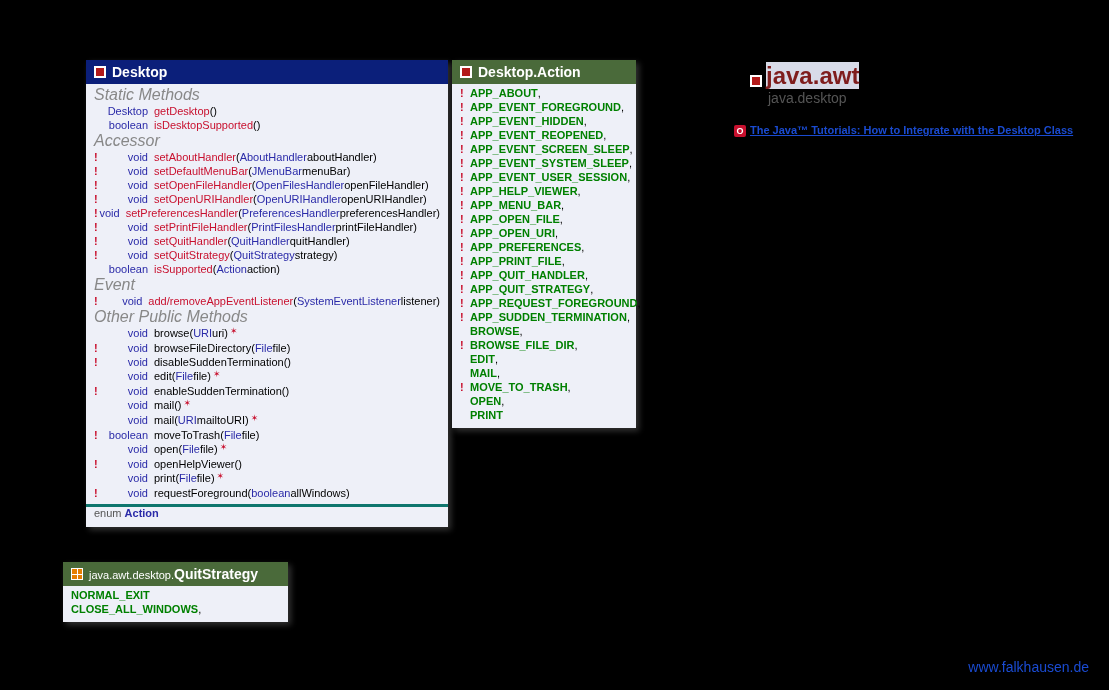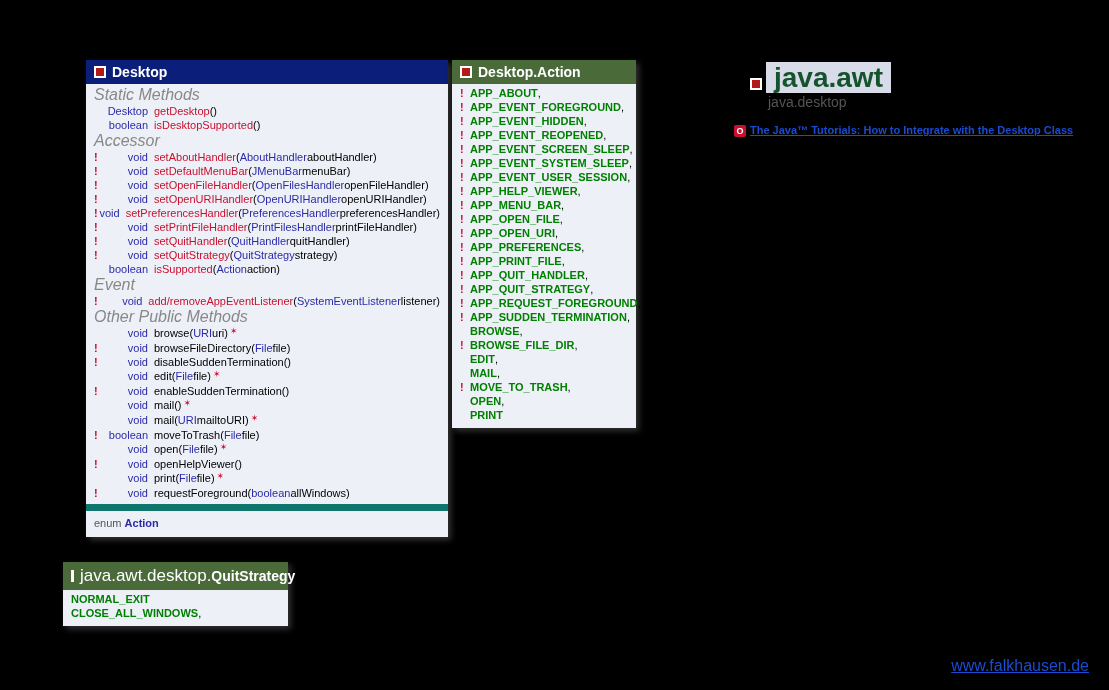--- a/index.html
+++ b/index.html
@@ -69,57 +69,56 @@
     padding-right: 6px;
     color: #2a2aa8;
   }
   .name { color: #c8102e; }
   .name-black { color: #000; }
   .paren { color: #000; }
   .ptype { color: #2a2aa8; }
   .pname { color: #000; }
   .throws { color:#c8102e; font-size:9px; position:relative; top:-3px; padding-left:2px;}
   .footer-enum {
-    border-top: 7px solid #0f766e;
+    border-top: 3px solid #0f766e;
     margin-top:4px;
-    padding: 6px 8px 2px 8px;
+    padding: 0 8px 2px 8px;
     color:#000;
   }
   .footer-enum .kw{ color:#555; }
   .footer-enum .nm{ color:#2a2aa8; font-weight:bold;}
   
   .enum-row{padding:0 8px;line-height:14px;white-space:nowrap;}
   .enum-row .bang{display:inline-block;width:10px;color:#c8102e;font-weight:bold;}
   .enum-row .val{color:#008000;font-weight:bold;}
   .comma{color:#000;}
   
   .pkg {
     position:absolute;
   }
   .pkg .ic{
     width:12px;height:12px;display:inline-block;background:#fff;position:relative;vertical-align:middle;margin-right:4px;
   }
   .pkg .ic::after{content:"";position:absolute;inset:2px;background:#b31a1a;}
-  .pkg .name-big{font-size:28px;font-weight:bold;color:#14532d;background:#d8dbe8;padding:0 8px;}
+  .pkg .name-big{font-size:24px;font-weight:bold;color:#7f1d1d;background:#d8dbe8;padding:0 0;}
   .pkg .sub{color:#555;font-size:14px;display:block;padding-left:18px;}
   .tut-link{
     position:absolute;
     font-size:11px;
   }
   .tut-link .ora{
     display:inline-block;width:12px;height:12px;background:#c8102e;color:#fff;border-radius:2px;text-align:center;line-height:12px;font-size:9px;font-weight:bold;margin-right:4px;vertical-align:middle;
   }
   .tut-link a{color:#1a4bd1;text-decoration:underline;font-weight:bold;}
   .site{
     position:absolute;
     color:#1a4bd1;
-    font-size:16px;
-    text-decoration:underline;
-  }
-  .qs-pre{color:#fff;font-weight:normal;font-size:17px;}
+    font-size:14px;
+  }
+  .qs-pre{color:#fff;font-weight:normal;font-size:11px;}
 </style>
 </head>
 <body>
 
 <div class="panel" style="left:57px;top:60px;width:362px;margin-left:29px;">
   <div class="panel-header" style="background:#0b1f7a;">
     <span class="hdr-icon class"></span>
     <span>Desktop</span>
   </div>
   <div class="panel-body">

